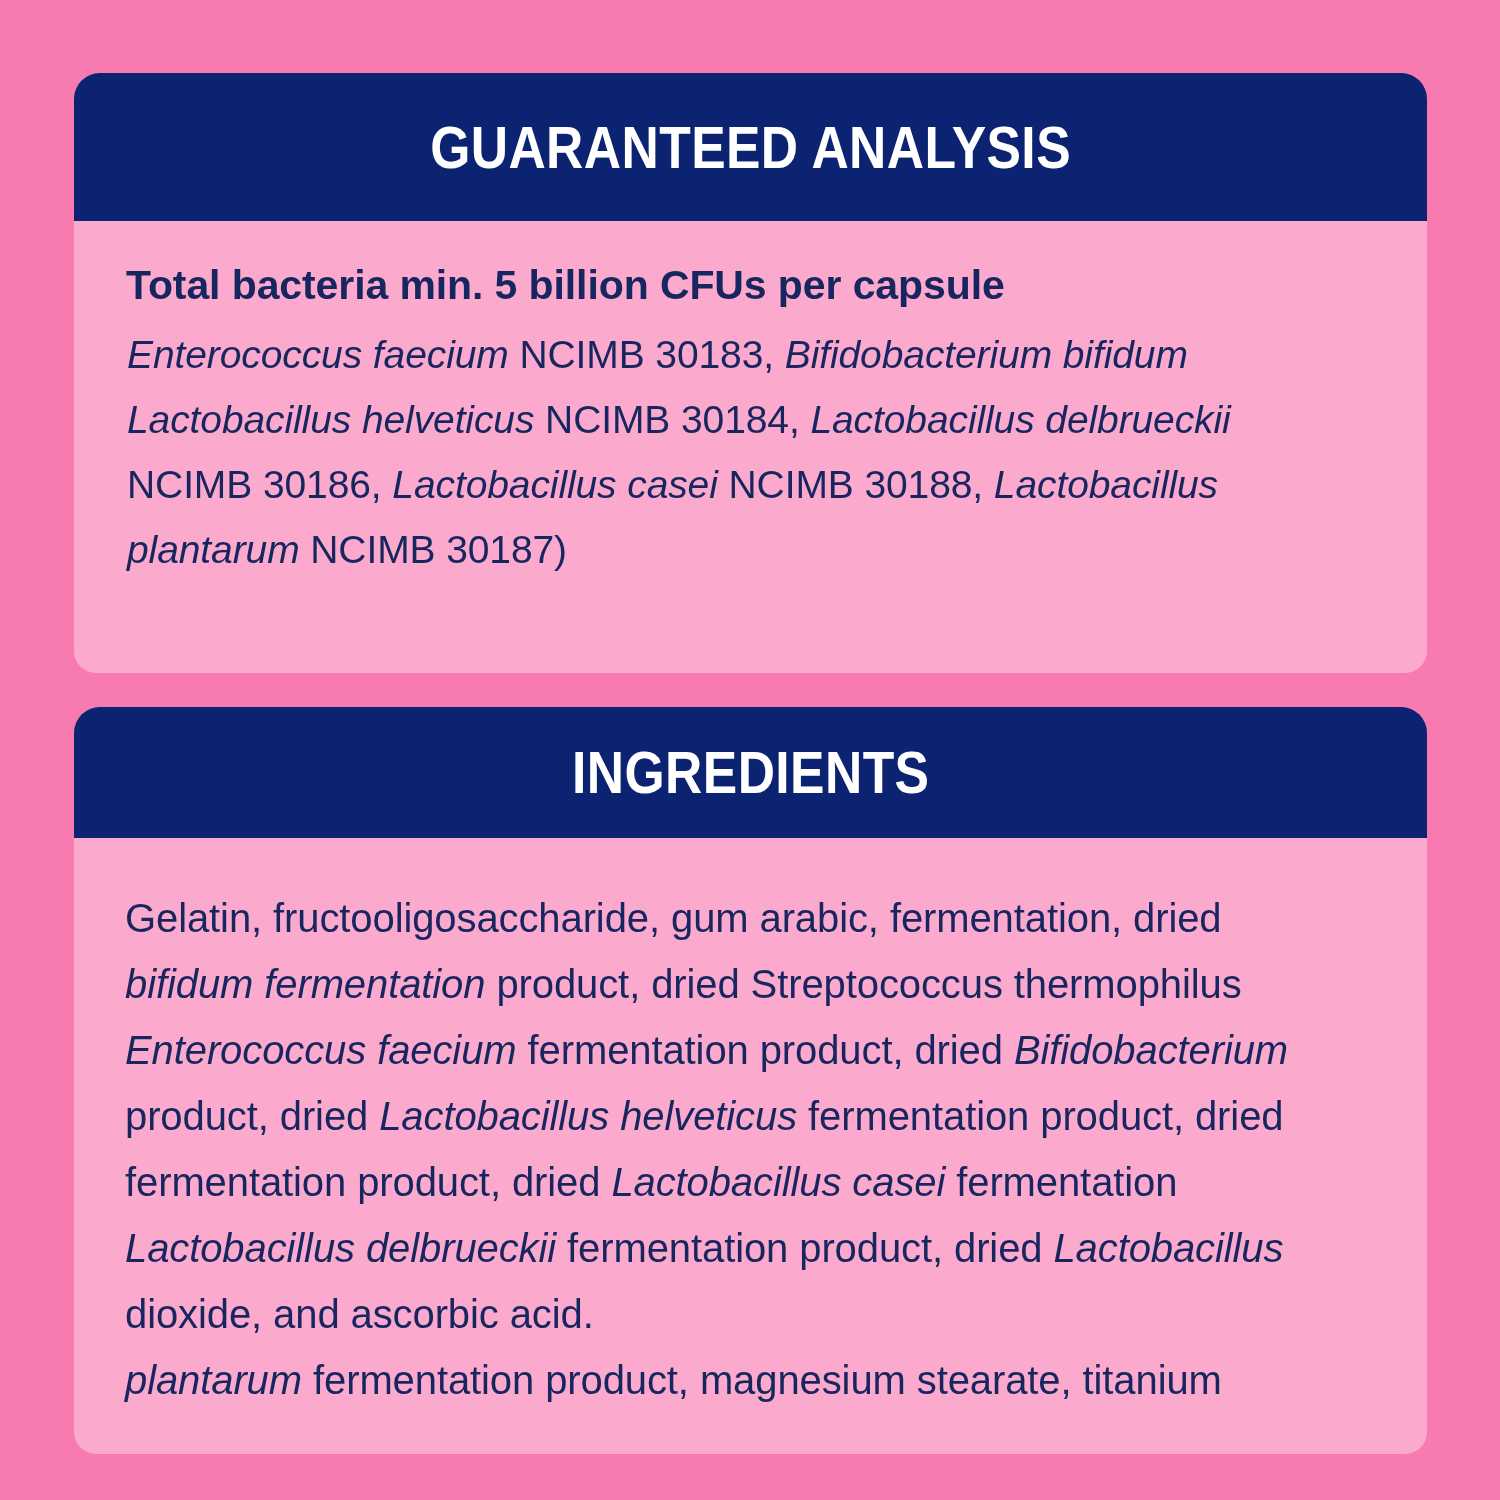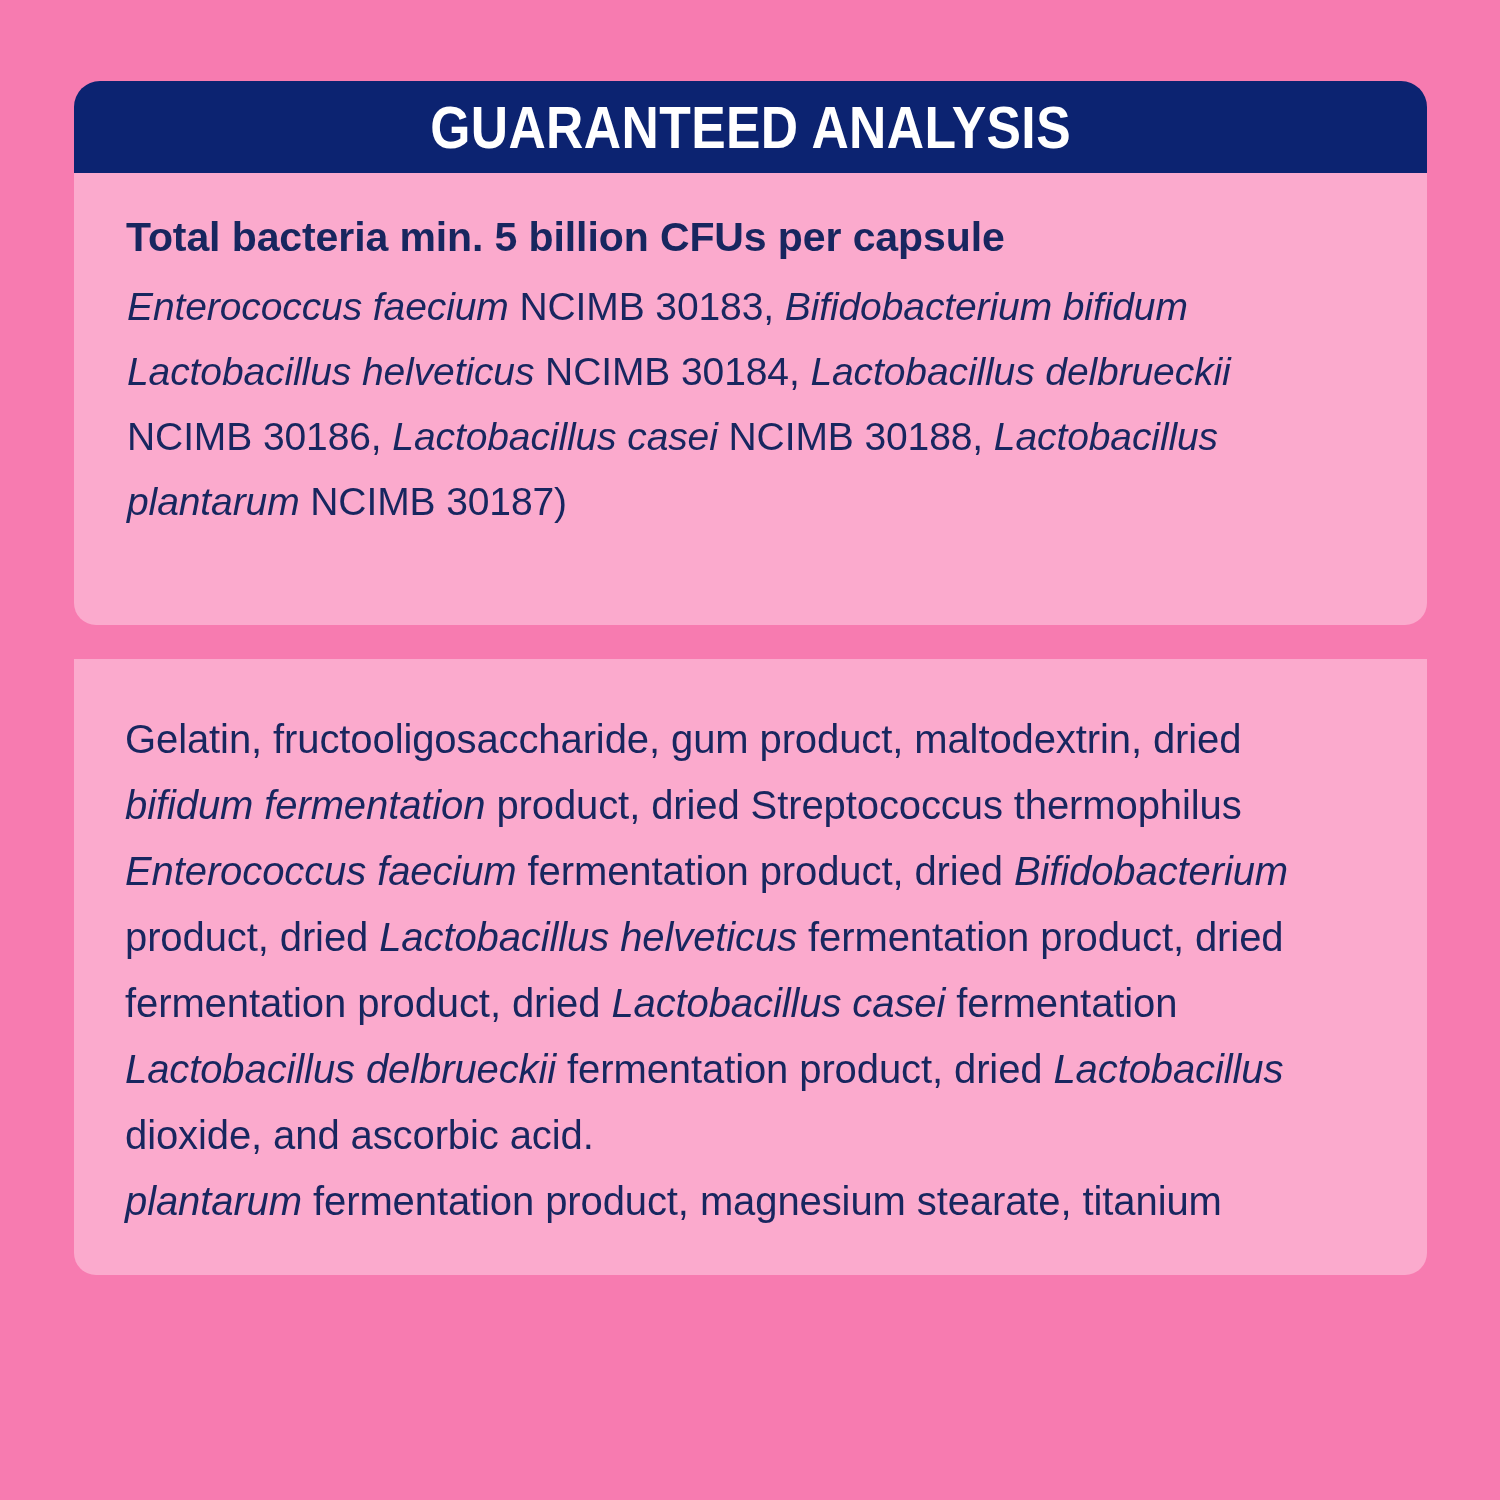--- a/index.html
+++ b/index.html
@@ -38,22 +38,21 @@
   }
   .section-header .htext {
     font-family: "Liberation Sans Narrow", "Liberation Sans", sans-serif;
     font-stretch: condensed;
     transform: scaleX(0.86);
     transform-origin: center;
     white-space: nowrap;
   }
 
   #ga-header {
-    height: 92px;
-    margin-top: 8px;
+    height: 148px;
   }
   #ga-header .htext {
     font-size: 60px;
   }
   #ing-header {
     height: 131px;
     border-radius: 26px 26px 0 0;
   }
   #ing-header .htext {
     font-size: 60px;
@@ -124,24 +123,27 @@
     <div class="para" id="ga-lines">
         <div class="body-line"><span class="it">Enterococcus faecium</span><span class="sp"> NCIMB 30183, </span><span class="it">Bifidobacterium bifidum</span></div>
         <div class="body-line"><span class="it">Lactobacillus helveticus</span><span class="sp"> NCIMB 30184, </span><span class="it">Lactobacillus delbrueckii</span></div>
         <div class="body-line"><span class="sp">NCIMB 30186, </span><span class="it">Lactobacillus casei</span><span class="sp"> NCIMB 30188, </span><span class="it">Lactobacillus</span></div>
         <div class="body-line"><span class="it">plantarum</span><span class="sp"> NCIMB 30187)</span></div>
       </div>
   </div>
 
   <div class="gap"></div>
 
+  <div class="section-header" id="ing-header" style="background: rgb(12, 35, 113); color: rgb(255, 255, 255);">
+    <span class="htext">INGREDIENTS</span>
+  </div>
 
   <div class="section-body" id="ing-body" style="background: rgb(251, 170, 205); color: rgb(24, 38, 95);">
     <div class="para" id="ing-lines">
-        <div class="body-line"><span class="sp">Gelatin, fructooligosaccharide, gum product, maltodextrin, dried</span></div>
+        <div class="body-line"><span class="sp">Gelatin, fructooligosaccharide, gum arabic, fermentation, dried</span></div>
         <div class="body-line"><span class="it">bifidum fermentation</span><span class="sp"> product, dried Streptococcus thermophilus</span></div>
         <div class="body-line"><span class="it">Enterococcus faecium</span><span class="sp"> fermentation product, dried </span><span class="it">Bifidobacterium</span></div>
         <div class="body-line"><span class="sp">product, dried </span><span class="it">Lactobacillus helveticus</span><span class="sp"> fermentation product, dried</span></div>
         <div class="body-line"><span class="sp">fermentation product, dried </span><span class="it">Lactobacillus casei</span><span class="sp"> fermentation</span></div>
         <div class="body-line"><span class="it">Lactobacillus delbrueckii</span><span class="sp"> fermentation product, dried </span><span class="it">Lactobacillus</span></div>
         <div class="body-line"><span class="sp">dioxide, and ascorbic acid.</span></div>
         <div class="body-line"><span class="it">plantarum</span><span class="sp"> fermentation product, magnesium stearate, titanium</span></div>
       </div>
   </div>
 

